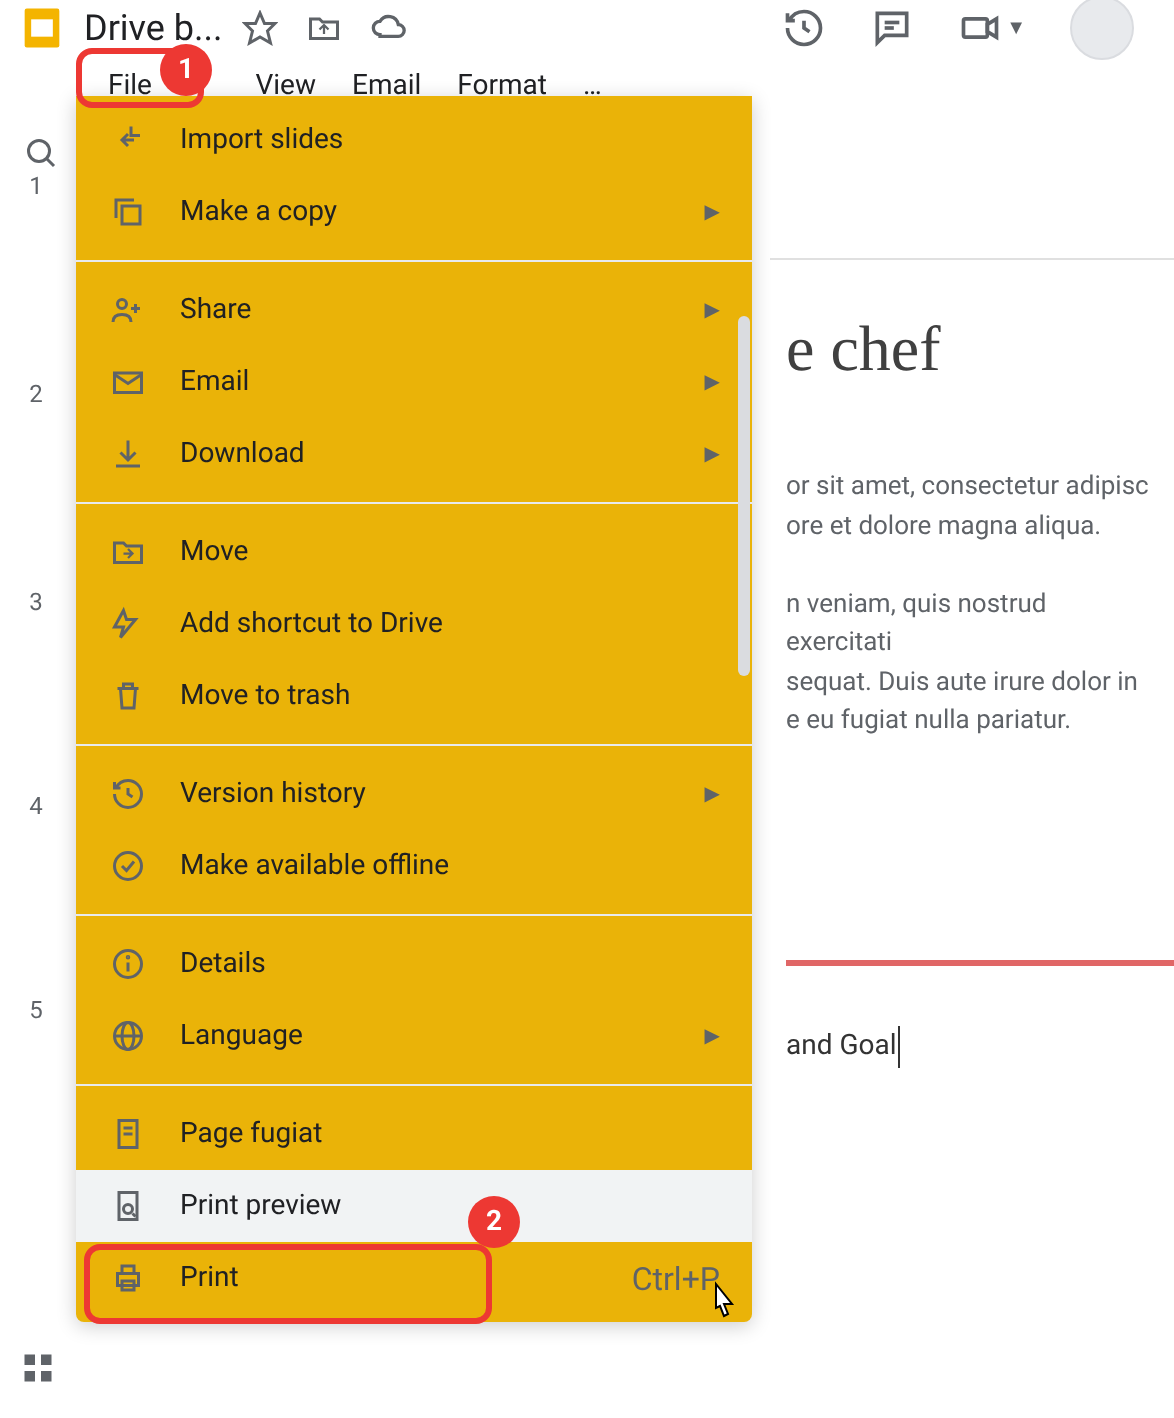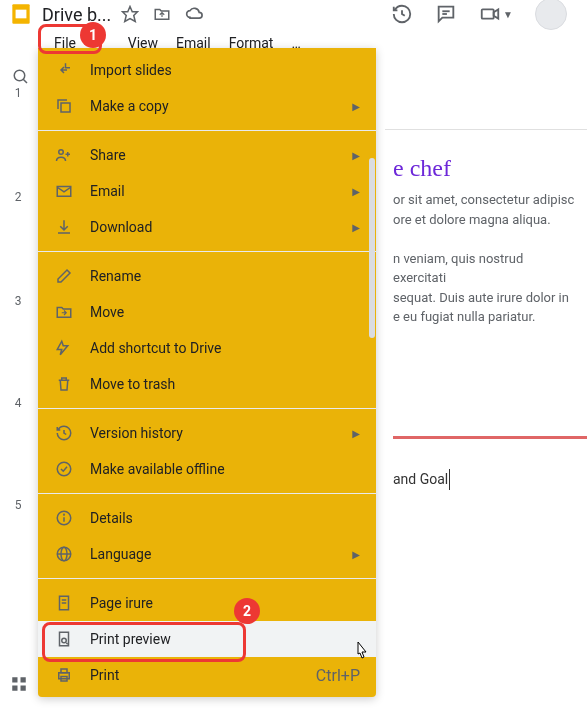--- a/index.html
+++ b/index.html
@@ -25,21 +25,21 @@
     .scrollbar { position: absolute; right: 0; top: 0; width: 8px; height: 100%; }
     .scroll-thumb { position: absolute; top: 110px; width: 6px; height: 180px; background: #dadce0; border-radius: 3px; right: 1px; }
     
     .sidebar { position: absolute; left: 0; top: 62px; width: 36px; display: flex; flex-direction: column; align-items: center; gap: 68px; padding-top: 24px; }
     .slide-num { font-size: 12px; color: #5f6368; }
     .grid-icon { position: absolute; bottom: 16px; left: 10px; color: #5f6368; }
     
     .content { position: absolute; left: 385px; top: 100px; right: 0; }
     .ruler { height: 30px; border-bottom: 1px solid #e0e0e0; }
     .slide-content { padding: 20px 8px; color: #5f6368; font-size: 13px; line-height: 1.5; }
-    .slide-title { color: #6d28d9; font-size: 24px; font-weight: 500; font-family: Georgia, serif; margin-bottom: 4px; }
+    .slide-title { color: #404040; font-size: 32px; font-weight: 500; font-family: Georgia, serif; margin-bottom: 36px; }
     .red-line { height: 3px; background: #e06666; margin: 90px 0 30px; width: 200px; }
     .slide-caption { font-size: 14px; color: #333; border-right: 1px solid #333; padding-right: 1px; display: inline-block; }
     
     .annotation { position: absolute; border: 3px solid #ed3833; border-radius: 8px; pointer-events: none; z-index: 200; }
     .annotation-1 { top: 24px; left: 38px; width: 64px; height: 30px; }
     .annotation-2 { top: 622px; left: 42px; width: 204px; height: 40px; }
     .badge { position: absolute; width: 26px; height: 26px; background: #ed3833; border-radius: 50%; display: flex; align-items: center; justify-content: center; color: #fff; font-weight: bold; font-size: 14px; z-index: 201; }
     .badge-1 { top: 22px; left: 80px; }
     .badge-2 { top: 598px; left: 234px; }
     
@@ -182,28 +182,20 @@
           <path d="M12 3v12M7 11l5 5 5-5M4 20h16"></path>
         </svg>
       </span>
     <span>Download</span>
     <span class="dropdown-arrow">▶</span>
   </div>
   <div class="divider"></div>
   <div class="dropdown-item">
     <span class="dropdown-icon">
         <svg width="18" height="18" viewBox="0 0 24 24" fill="none" stroke="#5f6368" stroke-width="2">
-          <path d="M16 4l4 4L8 20H4v-4z"></path>
-        </svg>
-      </span>
-    <span>Rename</span>
-  </div>
-  <div class="dropdown-item">
-    <span class="dropdown-icon">
-        <svg width="18" height="18" viewBox="0 0 24 24" fill="none" stroke="#5f6368" stroke-width="2">
           <path d="M3 6h6l2 2h10v11H3z"></path>
           <path d="M9 13h6M12 10l3 3-3 3" stroke-width="1.5"></path>
         </svg>
       </span>
     <span>Move</span>
   </div>
   <div class="dropdown-item">
     <span class="dropdown-icon">
         <svg width="18" height="18" viewBox="0 0 24 24" fill="none" stroke="#5f6368" stroke-width="2">
           <path d="M9 3L3 14h6l-2 7 10-12h-6z"></path>
@@ -262,21 +254,21 @@
   </div>
   <div class="divider"></div>
   <div class="dropdown-item">
     <span class="dropdown-icon">
         <svg width="18" height="18" viewBox="0 0 24 24" fill="none" stroke="#5f6368" stroke-width="2">
           <rect x="6" y="3" width="12" height="18"></rect>
           <line x1="9" y1="8" x2="15" y2="8"></line>
           <line x1="9" y1="12" x2="15" y2="12"></line>
         </svg>
       </span>
-    <span>Page irure</span>
+    <span>Page fugiat</span>
   </div>
   <div class="dropdown-item highlighted">
     <span class="dropdown-icon">
         <svg width="18" height="18" viewBox="0 0 24 24" fill="none" stroke="#5f6368" stroke-width="2">
           <rect x="6" y="3" width="12" height="18"></rect>
           <circle cx="12" cy="14" r="3"></circle>
           <line x1="15" y1="17" x2="17" y2="19"></line>
         </svg>
       </span>
     <span>Print preview</span>

